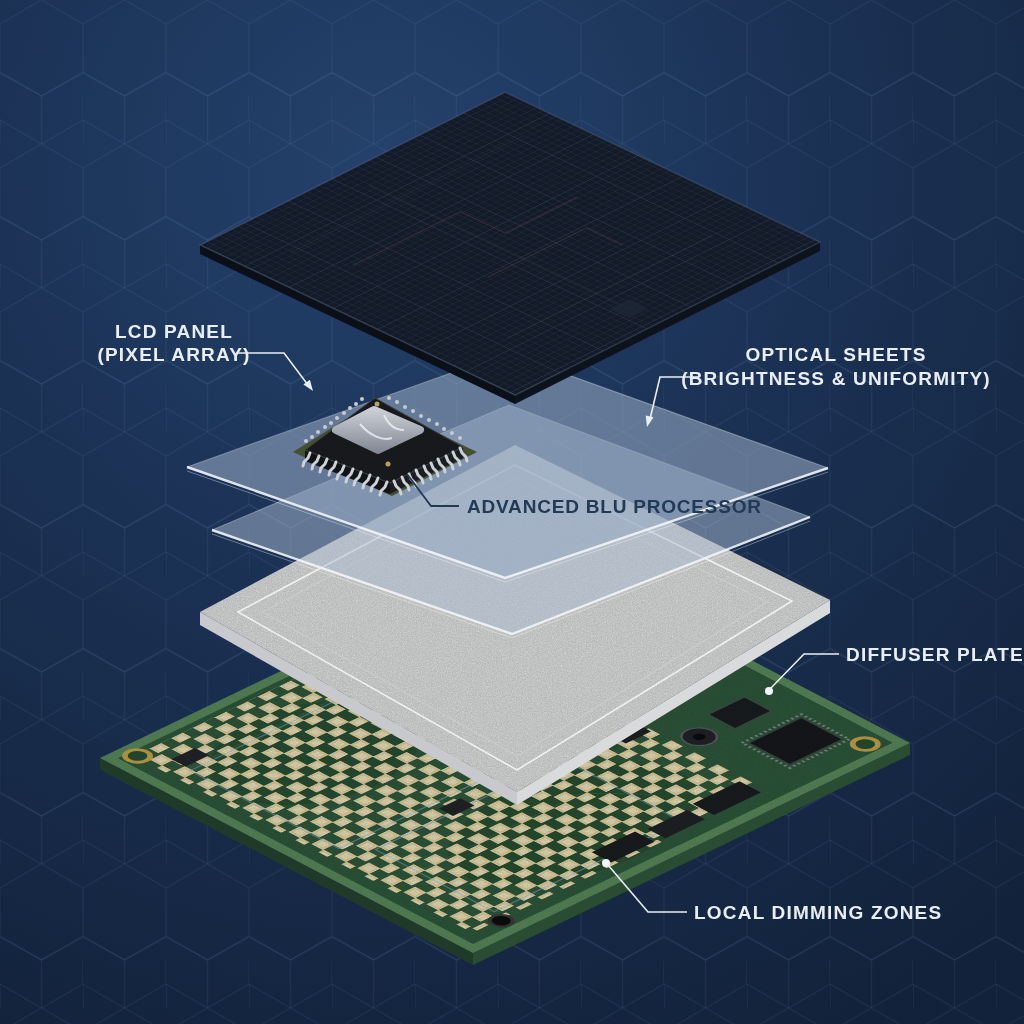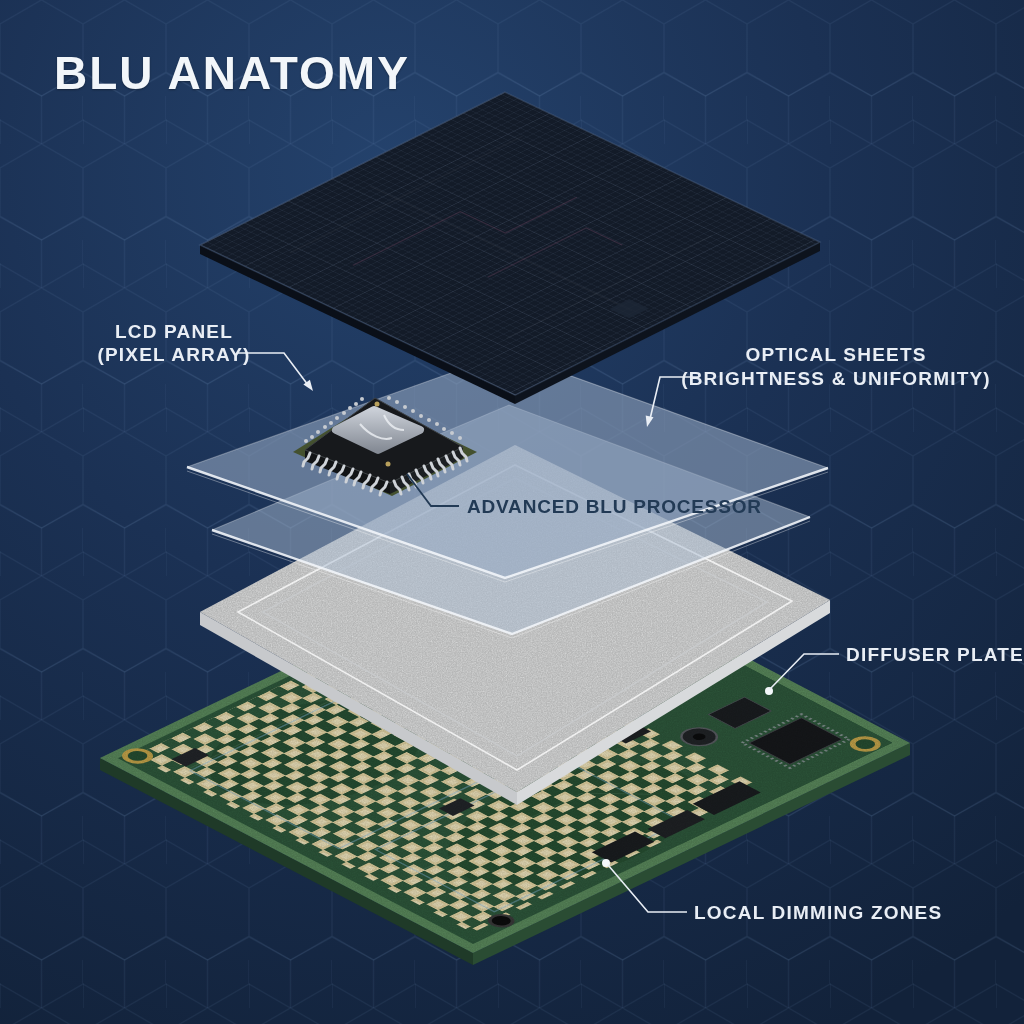--- a/index.html
+++ b/index.html
@@ -250,16 +250,13 @@
     <text class="callout" x="846" y="661">DIFFUSER PLATE</text>
   </g>
 
   <g>
     <circle cx="606" cy="863" r="4" fill="#f4f7fa"></circle>
     <path class="leader" d="M608,865 L648,912 L687,912"></path>
     <text class="callout" x="694" y="919">LOCAL DIMMING ZONES</text>
   </g>
 </svg>
 
-<div class="title">
-  <span class="brand">BLU</span><span class="word">ANATOMY</span>
 </div>
-</div>
 
 </body></html>

